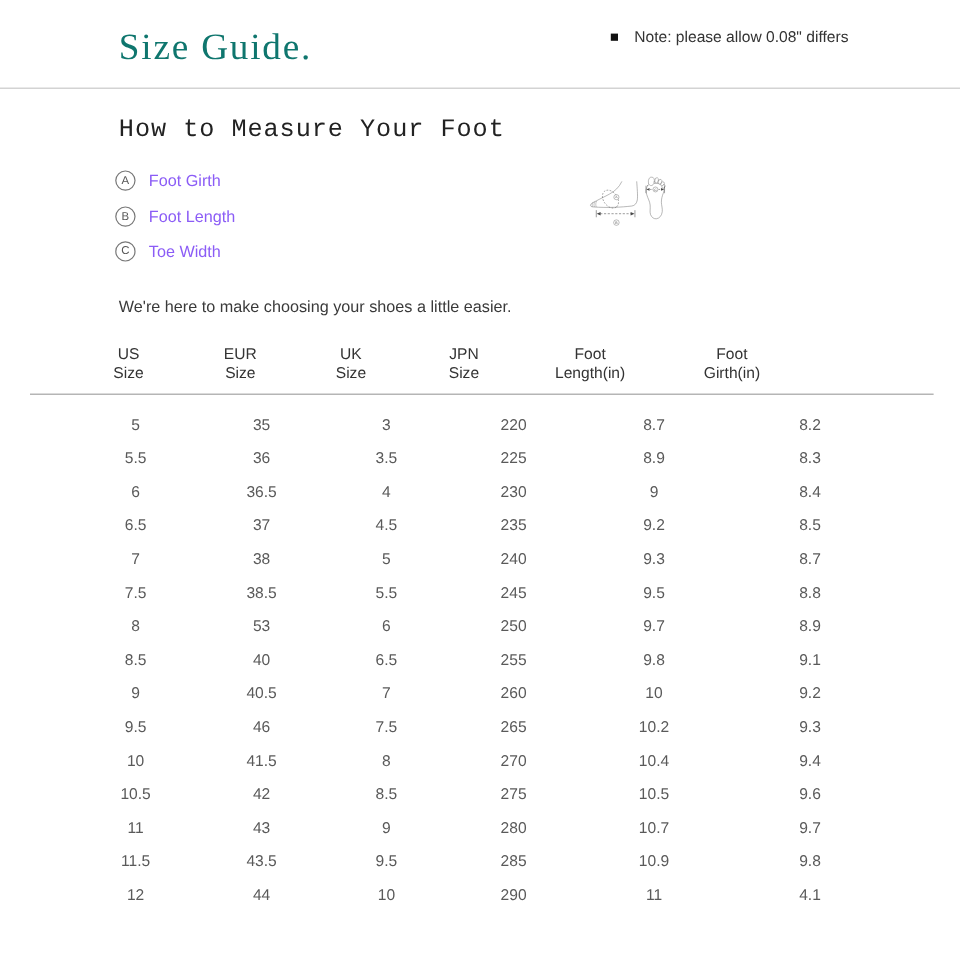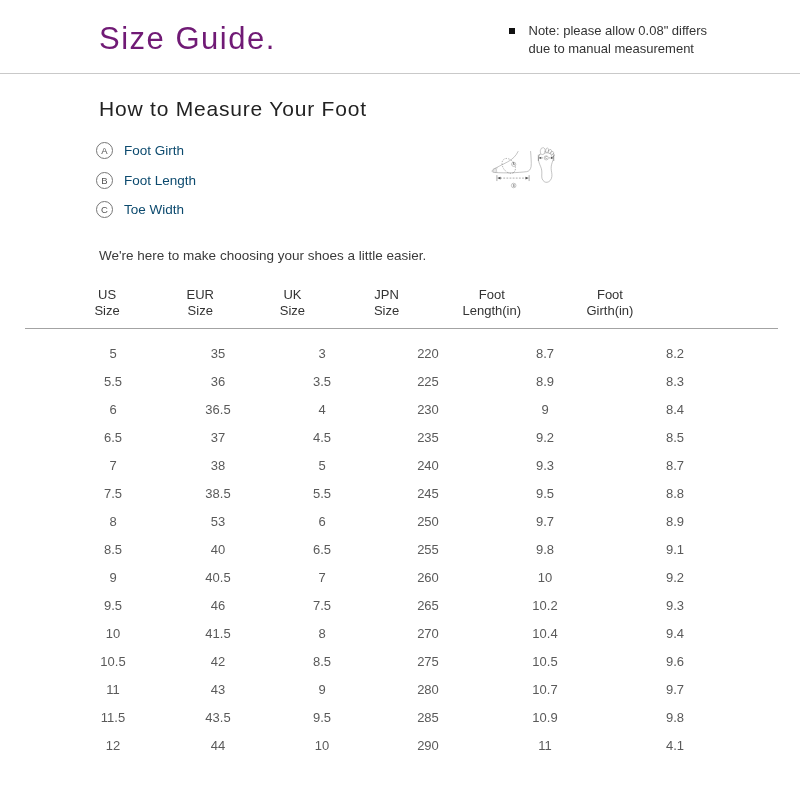--- a/index.html
+++ b/index.html
@@ -3,40 +3,40 @@
 <meta charset="utf-8">
 <style>
   html,body{margin:0;padding:0;}
   body{
     width:800px;height:800px;position:relative;background:#ffffff;
     font-family:"Liberation Sans", sans-serif;color:#333;overflow:hidden;
   }
   .abs{position:absolute;}
   
   .page-title{
-    left:99px;top:22px;font-family:Liberation Sans, sans-serif;
-    font-size:31px;letter-spacing:1.5px;color:#701a75;line-height:34px;
+    left:99px;top:22px;font-family:Liberation Serif, serif;
+    font-size:31px;letter-spacing:1.5px;color:#0f766e;line-height:34px;
   }
   .note{left:509px;top:22px;display:flex;align-items:flex-start;}
   .note-bullet{width:5.5px;height:5.5px;background:#111;margin-top:6px;margin-right:14px;flex:none;}
   .note-text{font-size:13px;line-height:18px;color:#333;}
   .divider-top{left:0;top:73px;width:800px;height:0;border-top:1.6px solid #c9c9c9;}
   
   .section-heading{
-    left:99px;top:96px;font-family:Liberation Sans, sans-serif;
+    left:99px;top:96px;font-family:Liberation Mono, monospace;
     font-size:21px;letter-spacing:0.8px;color:#222;line-height:26px;
   }
   .legend{left:96px;top:142px;display:flex;flex-direction:column;gap:12.5px;}
   .legend-item{display:flex;align-items:center;gap:11px;height:17px;}
   .marker{
     width:15px;height:15px;border:1px solid #777;border-radius:50%;
     display:flex;align-items:center;justify-content:center;
     font-size:9.5px;color:#555;flex:none;
   }
-  .legend-label{font-size:13.5px;color:#0c4a6e;}
+  .legend-label{font-size:13.5px;color:#8b5cf6;}
   .tagline{left:99px;top:236px;font-size:13.5px;color:#3a3a3a;margin-top:12px;}
   .diagram{left:490px;top:110px;}
   
   .thead{left:0;top:287px;width:654px;display:flex;font-size:13px;color:#333;}
   .hcell{line-height:16px;}
   .divider-table{left:25px;top:328px;width:753px;height:0;border-top:1.4px solid #a3a3a3;}
   .tbody{left:0;top:339px;width:800px;}
   .trow{display:flex;height:28.07px;align-items:center;font-size:13px;color:#5a5a5a;}
   .cell{width:100px;text-align:center;white-space:nowrap;}
   .cell:nth-child(1){margin-left:63px;}
@@ -48,21 +48,20 @@
 </style>
 </head>
 <body>
 
 <div class="abs page-title">Size Guide.</div>
 
 <div class="abs note">
   <div class="note-bullet"></div>
   <div class="note-text">
     <div>Note: please allow 0.08" differs</div>
-    <div>due to manual measurement</div>
   </div>
 </div>
 
 <div class="abs divider-top"></div>
 
 <div class="abs section-heading">How to Measure Your Foot</div>
 
 <div class="abs legend">
   <div class="legend-item">
     <span class="marker">A</span>

